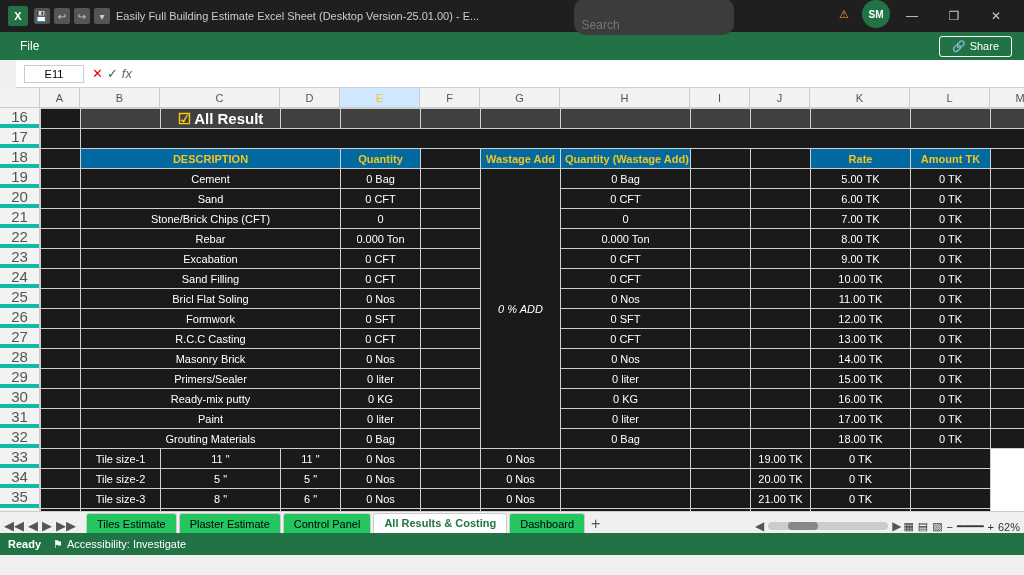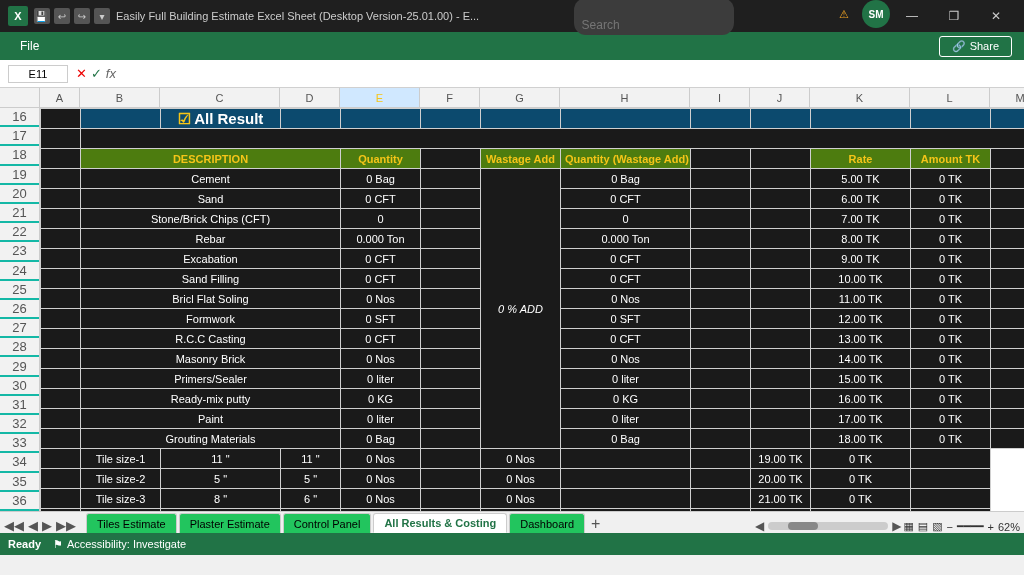--- a/index.html
+++ b/index.html
@@ -101,20 +101,21 @@
 
     
     .formula-bar {
       height: 28px;
       background: #fff;
       border-bottom: 1px solid #d0d0d0;
       display: flex;
       align-items: center;
       padding: 0 8px;
       gap: 8px;
+      margin-left: 16px;
     }
     .cell-ref {
       width: 60px;
       border: 1px solid #ccc;
       padding: 2px 4px;
       font-size: 11px;
       text-align: center;
     }
     .formula-icons {
       display: flex;
@@ -149,23 +150,23 @@
       background: #f2f2f2;
       border-right: 1px solid #ccc;
       display: flex;
       flex-direction: column;
     }
     .row-num {
       height: 20px;
       display: flex;
       align-items: center;
       justify-content: center;
-      font-size: 13px;
+      font-size: 15px;
       color: #555;
-      border-bottom: 2px solid #14b8a6;
+      border-bottom: 4px solid #14b8a6;
     }
 
     
     .main-table-wrapper {
       flex: 1;
       overflow: hidden;
       background: #fff;
     }
 
     
@@ -177,27 +178,27 @@
     .data-table td {
       border: 1px solid #d0d0d0;
       height: 20px;
       font-size: 11px;
       padding: 0 4px;
       white-space: nowrap;
     }
 
     
     .cell-dark {
-      background: #0c4a6e;
+      background: #404040;
       color: #f5c518;
       font-weight: bold;
       text-align: center;
     }
     .cell-header {
-      background: #4d7c0f;
+      background: #0369a1;
       color: #f5c518;
       font-weight: bold;
       text-align: center;
     }
     .cell-data {
       background: #1a1a1a;
       color: #ffffff;
       text-align: center;
     }
     .cell-empty {

